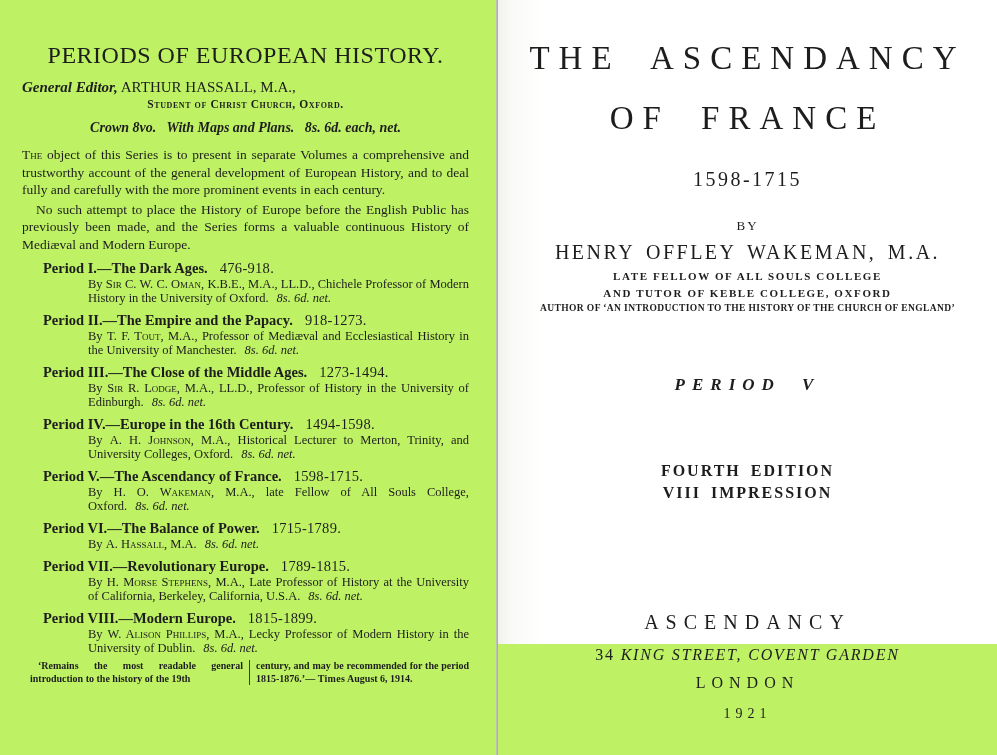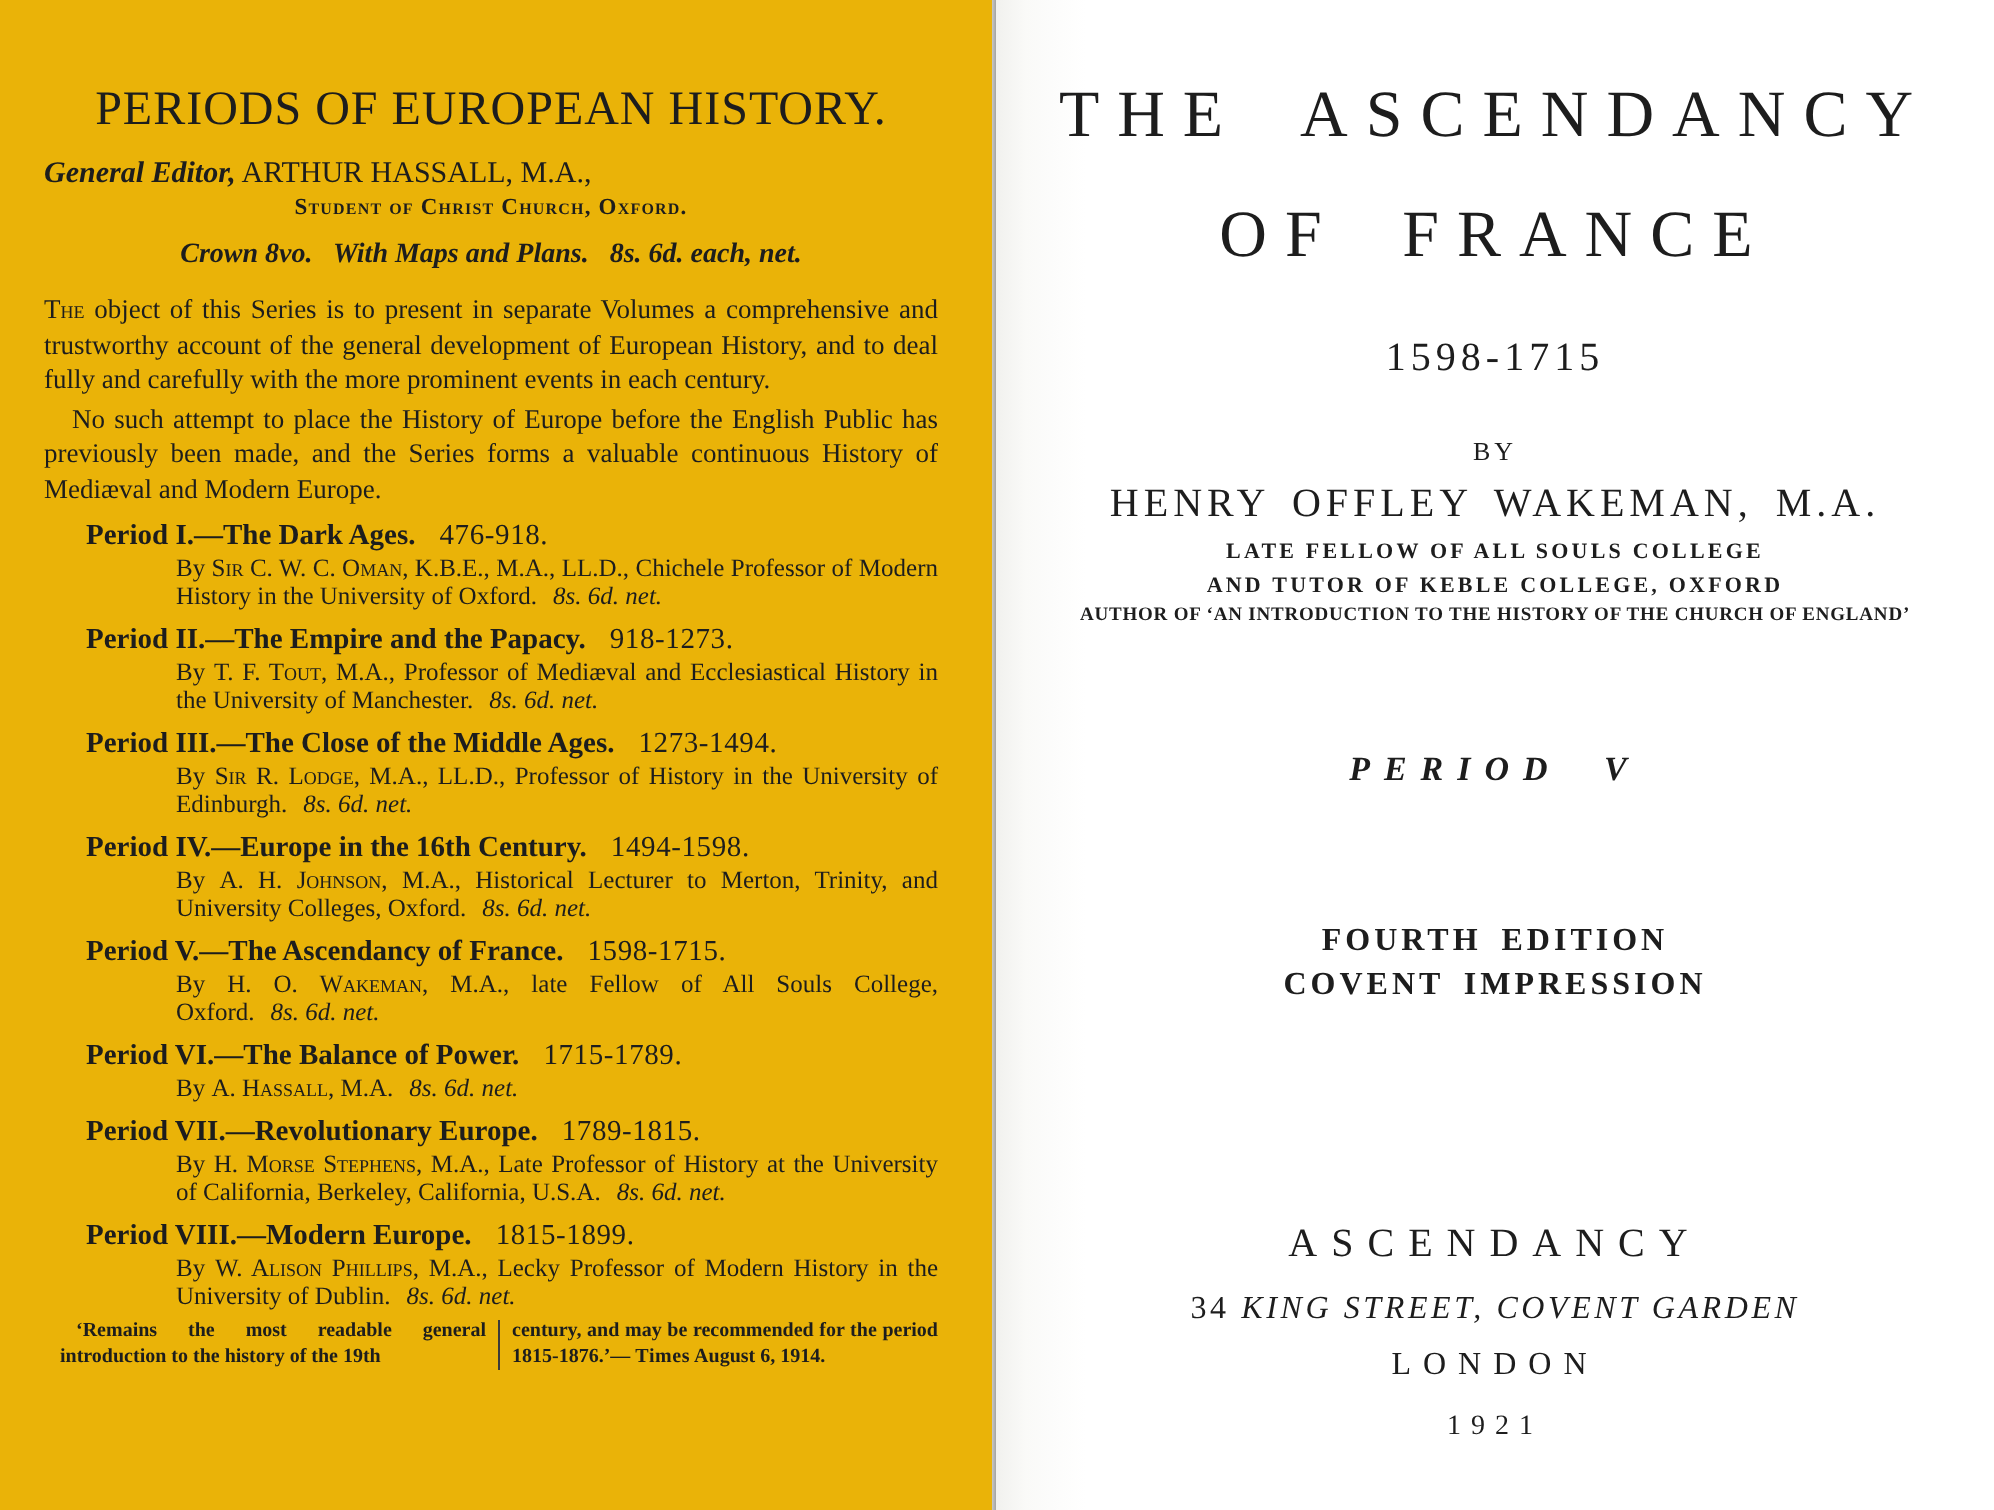--- a/index.html
+++ b/index.html
@@ -3,33 +3,33 @@
 <meta charset="utf-8">
 <style>
   html, body { margin: 0; padding: 0; }
   body {
     width: 997px; height: 755px;
     background: #ffffff;
     font-family: "Liberation Serif", "DejaVu Serif", serif;
     color: #1d1d1d;
     overflow: hidden;
   }
-  .spread { position: relative; width: 997px; height: 755px; background: #eab308; }
+  .spread { position: relative; width: 997px; height: 755px; background: #bef264; }
 
   
   .gutter {
     position: absolute; left: 496px; top: 0; width: 2px; height: 755px;
     background: linear-gradient(to right, #c9c9c6, #a3a3a0);
   }
   .page-left {
     position: absolute; left: 0; top: 0; width: 496px; height: 755px;
     background: linear-gradient(to right, #ffffff 86%, #f3f3f0 97%, #ececе8 100%);
   }
   .page-right {
-    position: absolute; left: 498px; top: 0; width: 499px; height: 755px;
+    position: absolute; left: 498px; top: 0; width: 499px; height: 644px;
     background: linear-gradient(to right, #f1f1ee 0%, #fafaf8 3%, #ffffff 9%);
   }
 
   
   .lp-content { position: absolute; left: 22px; right: 27px; top: 0; }
   .lp-title {
     margin: 40px 0 0 0; text-align: center;
     font-size: 24px; line-height: 30px; font-weight: 400; letter-spacing: 0.5px;
   }
   .lp-editor { margin-top: 8px; text-align: left; font-size: 15px; line-height: 18px; }
@@ -176,21 +176,21 @@
 
       <div class="rp-by">BY</div>
       <div class="rp-author">HENRY OFFLEY WAKEMAN, M.A.</div>
       <div class="rp-author-sub">LATE FELLOW OF ALL SOULS COLLEGE</div>
       <div class="rp-author-sub rp-author-sub2">AND TUTOR OF KEBLE COLLEGE, OXFORD</div>
       <div class="rp-author-sub3">AUTHOR OF ‘AN INTRODUCTION TO THE HISTORY OF THE CHURCH OF ENGLAND’</div>
 
       <div class="rp-period">PERIOD V</div>
 
       <div class="rp-edition">FOURTH EDITION</div>
-      <div class="rp-edition rp-edition2">COVENT IMPRESSION</div>
+      <div class="rp-edition rp-edition2">VIII IMPRESSION</div>
 
       <div class="rp-publisher">ASCENDANCY</div>
       <div class="rp-address"><span>34 </span><span class="addr-ital">KING STREET, COVENT GARDEN</span></div>
       <div class="rp-city">LONDON</div>
       <div class="rp-year">1921</div>
 
     </div>
   </div>
 
 </div>

